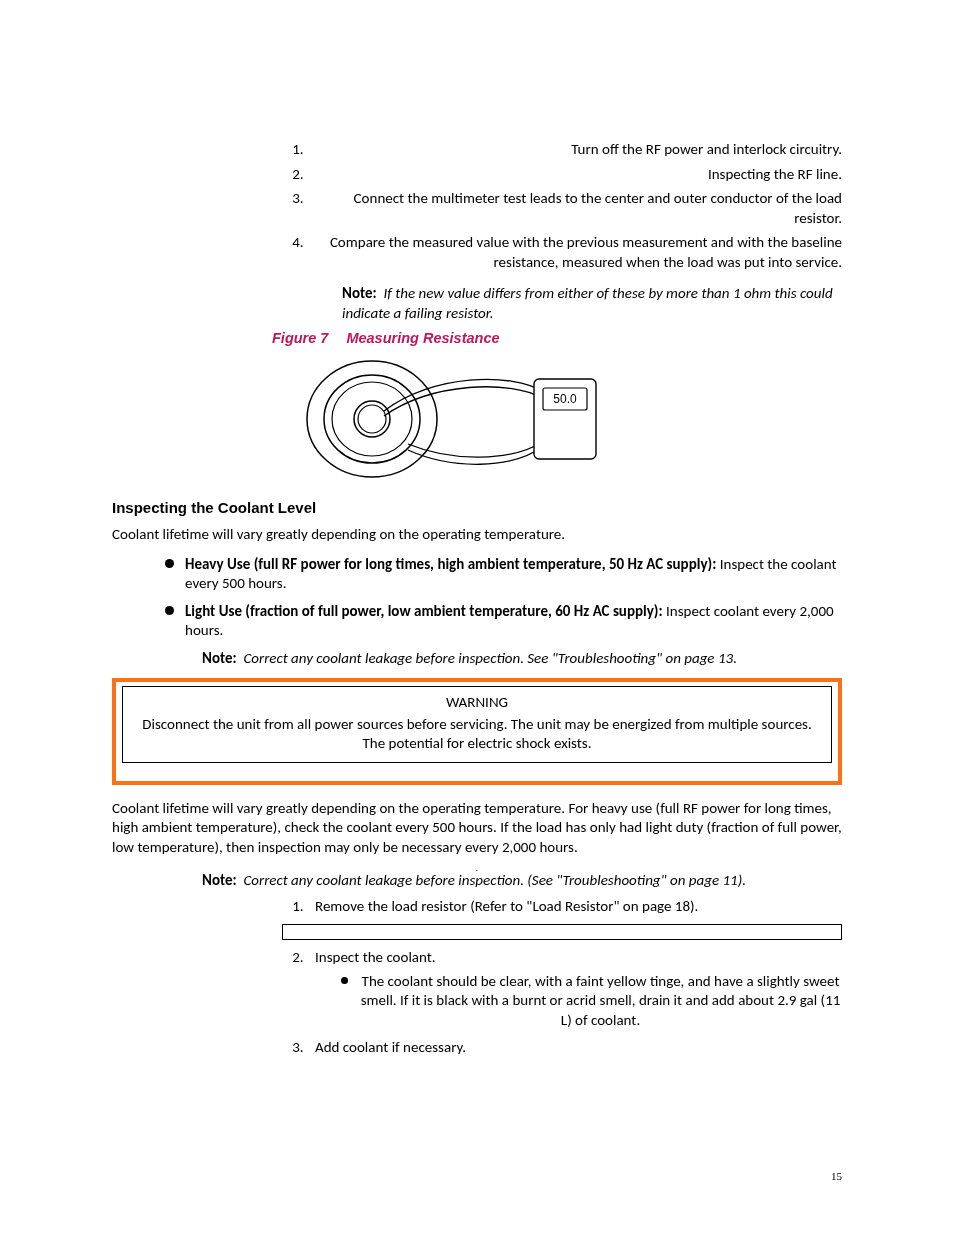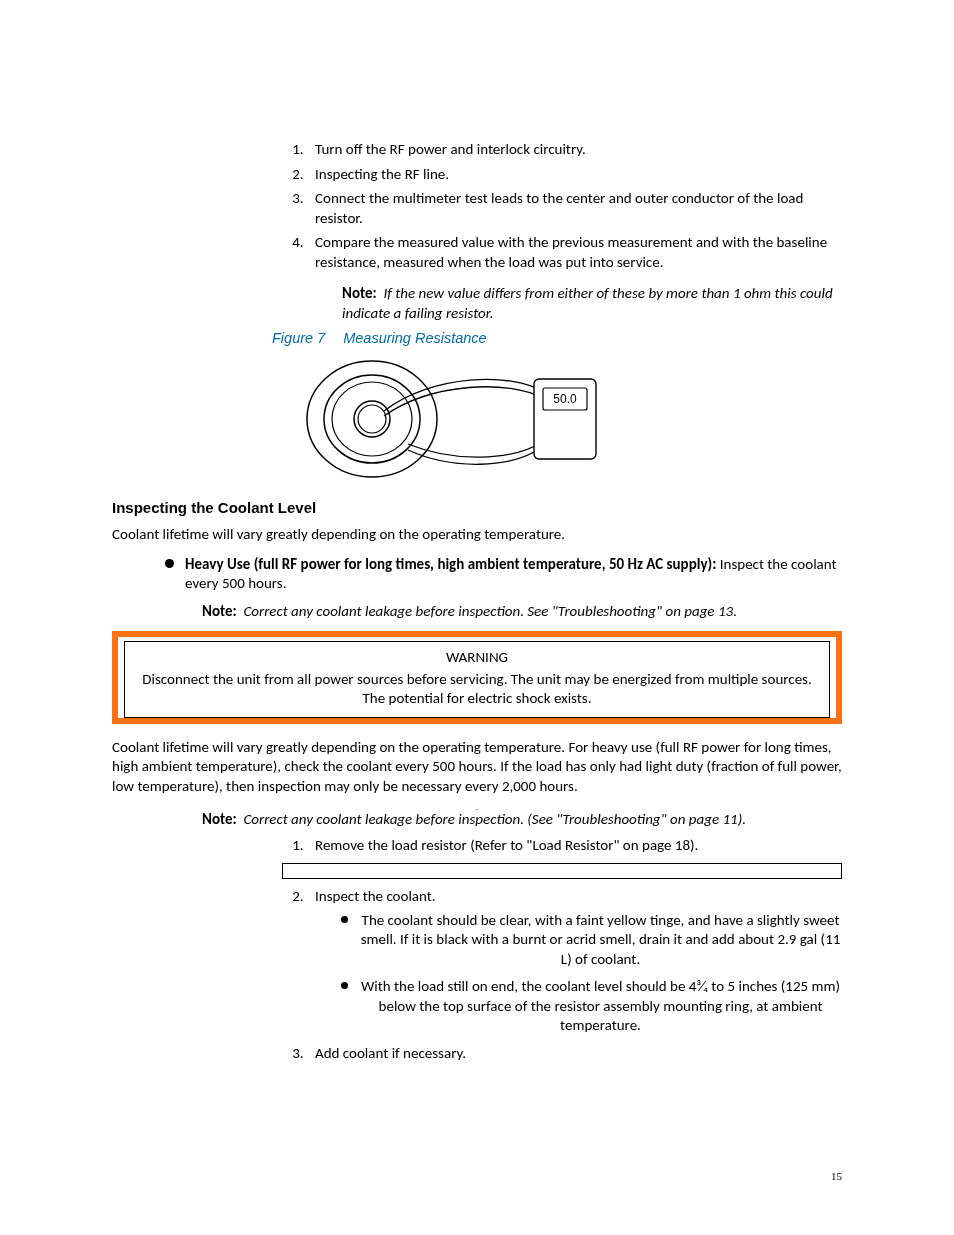--- a/index.html
+++ b/index.html
@@ -9,28 +9,28 @@
     height: 1235px;
     font-family: Calibri, "Segoe UI", Arial, sans-serif;
     font-size: 15px;
     color: #000;
     position: relative;
     box-sizing: border-box;
     padding: 140px 112px 0 112px;
     line-height: 1.3;
   }
   .ol-top { margin: 0 0 12px 0; padding-left: 195px; }
-  .ol-top > li { padding-left: 8px; margin-bottom: 5px; }
+  .ol-top > li { padding-left: 8px; margin-bottom: 5px; text-align: right; }
   .note { margin-left: 230px; margin-bottom: 6px; }
   .note-2 { margin-left: 90px; margin-bottom: 6px; }
   .note strong, .note-2 strong { font-family: Calibri, sans-serif; }
   .note em, .note-2 em { font-style: italic; }
   .fig-caption {
-    color: #0369a1;
-    font-weight: normal;
+    color: #be185d;
+    font-weight: bold;
     font-style: italic;
     font-family: Arial, sans-serif;
     font-size: 14.5px;
     margin: 6px 0 6px 160px;
   }
   .fig-caption .gap { display:inline-block; width:18px; }
   .figure-box { margin: 4px 0 10px 190px; }
   .figure-svg { display:block; }
   .subhead {
     font-family: Arial, sans-serif;
@@ -39,23 +39,23 @@
     margin: 14px 0 8px 0;
   }
   .para { margin: 0 0 10px 0; }
   .ul-big { list-style: none; margin: 0 0 8px 0; padding-left: 55px; }
   .ul-big > li { position: relative; padding-left: 18px; margin-bottom: 8px; }
   .ul-big > li::before {
     content: ""; position: absolute; left: -2px; top: 4px;
     width: 9px; height: 9px; background: #000; border-radius: 50%;
   }
   .warn-box {
-    border: 6px solid #f97316;
+    border: 4px solid #f97316;
     margin: 10px 0 14px 0;
-    padding: 4px 6px 0 6px;
+    padding: 4px 6px 18px 6px;
   }
   .warn-inner {
     border: 1px solid #000;
     padding: 6px 10px 8px 10px;
     text-align: center;
   }
   .warn-inner .title { margin-bottom: 2px; }
   .tiny-dot { text-align:center; font-size:9px; line-height:6px; margin-top:-2px; }
   .ol-sub { margin: 6px 0 8px 0; padding-left: 195px; }
   .ol-sub > li { padding-left: 8px; margin-bottom: 6px; }
@@ -118,20 +118,24 @@
 
 <div class="subhead">Inspecting the Coolant Level</div>
 
 <p class="para">Coolant lifetime will vary greatly depending on the operating temperature.</p>
 
 <ul class="ul-big">
   <li>
     <strong>Heavy Use (full RF power for long times, high ambient temperature, 50 Hz AC supply):</strong>
     <span>Inspect the coolant every 500 hours.</span>
   </li>
+  <li>
+    <strong>Light Use (fraction of full power, low ambient temperature, 60 Hz AC supply):</strong>
+    <span>Inspect coolant every 2,000 hours.</span>
+  </li>
 </ul>
 
 <div class="note-2">
   <strong>Note:</strong>&nbsp;
   <em>Correct any coolant leakage before inspection. See "Troubleshooting" on page 13.</em>
 </div>
 
 <div class="warn-box">
   <div class="warn-inner">
     <div class="title">WARNING</div>
@@ -152,19 +156,18 @@
 </ol>
 
 <div class="caution-box">
 </div>
 
 <ol class="ol-sub" start="2">
   <li>
     <span>Inspect the coolant.</span>
     <ul class="ul-sm">
       <li>The coolant should be clear, with a faint yellow tinge, and have a slightly sweet smell. If it is black with a burnt or acrid smell, drain it and add about 2.9 gal (11 L) of coolant.</li>
-      <li>With the load still on end, the coolant level should be 4³⁄₄ to 5 inches (125 mm) below the top surface of the resistor assembly mounting ring, at ambient temperature.</li>
     </ul>
   </li>
   <li>Add coolant if necessary.</li>
 </ol>
 
 <div class="pagenum">15</div>
 
 </body></html>

